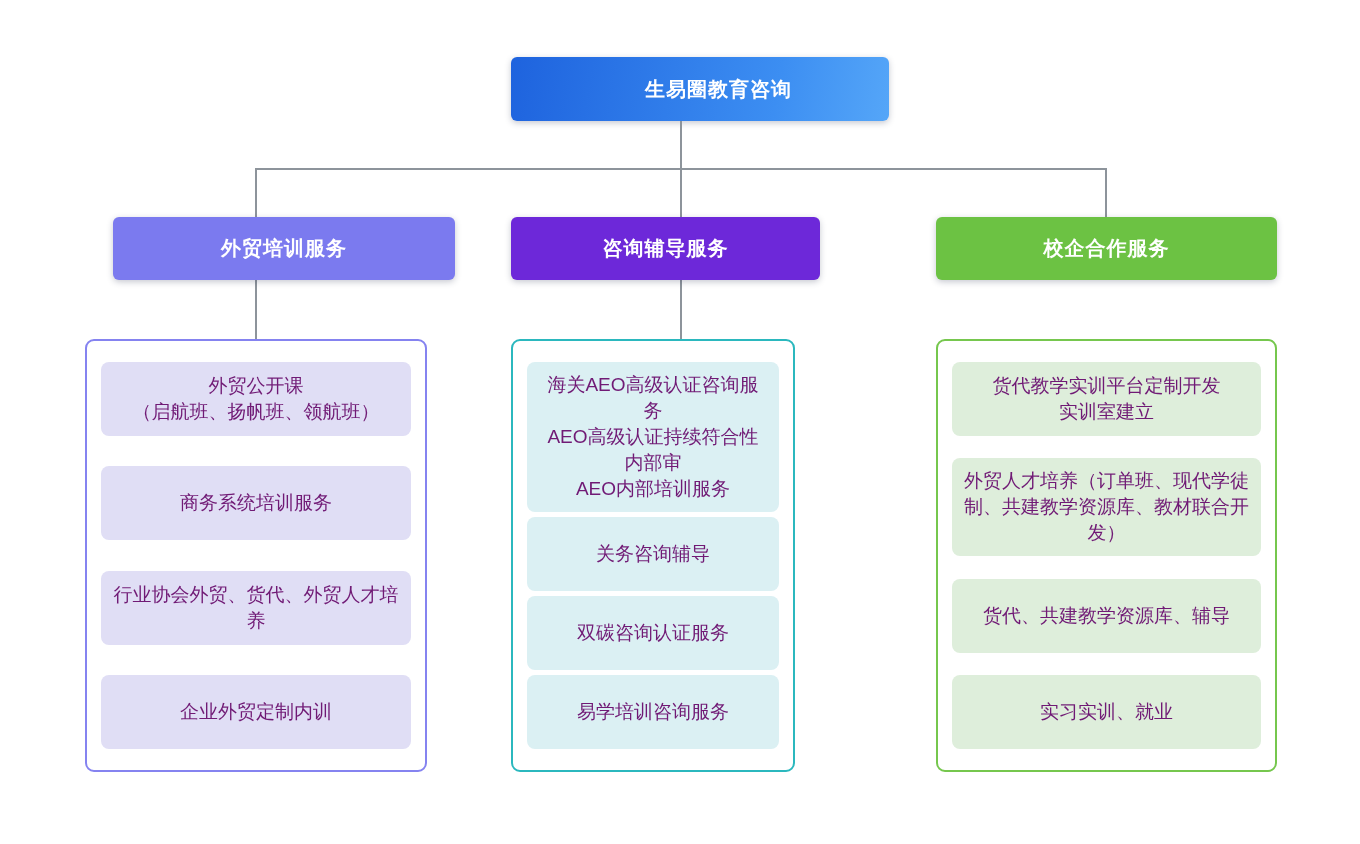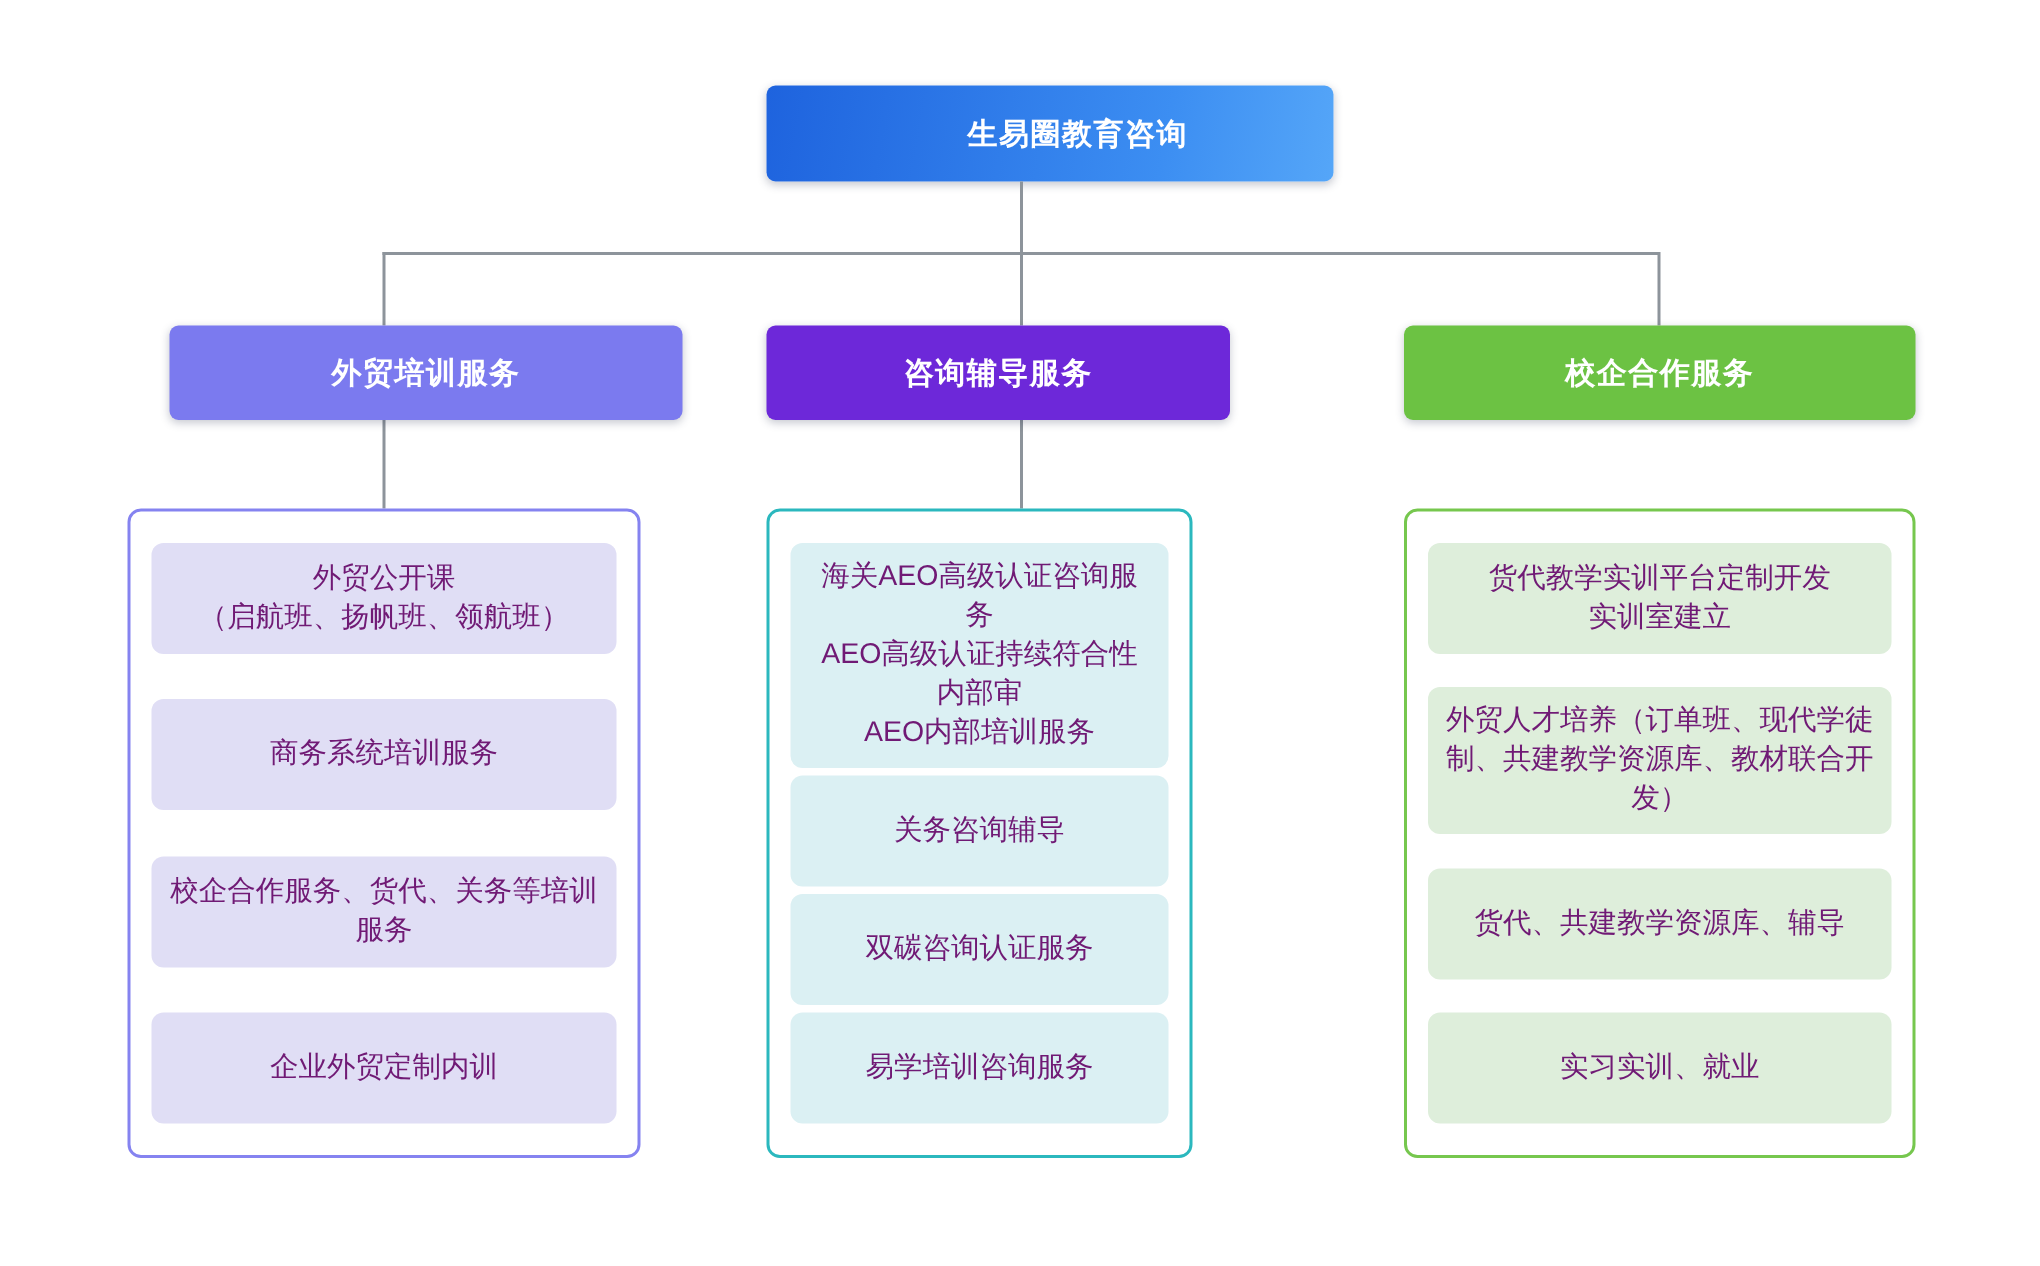--- a/index.html
+++ b/index.html
@@ -72,21 +72,21 @@
     <span>咨询辅导服务</span>
   </div>
   <div class="node hdr hdr3">
     <span>校企合作服务</span>
   </div>
 
   <div class="container c1">
     <div class="item">外贸公开课
 （启航班、扬帆班、领航班）</div>
     <div class="item">商务系统培训服务</div>
-    <div class="item">校企合作服务、货代、关务等培训服务</div>
+    <div class="item">行业协会外贸、货代、外贸人才培养</div>
     <div class="item">企业外贸定制内训</div>
   </div>
 
   <div class="container c2">
     <div class="item">海关AEO高级认证咨询服务
 AEO高级认证持续符合性内部审
 AEO内部培训服务</div>
     <div class="item">关务咨询辅导</div>
     <div class="item">双碳咨询认证服务</div>
     <div class="item">易学培训咨询服务</div>

